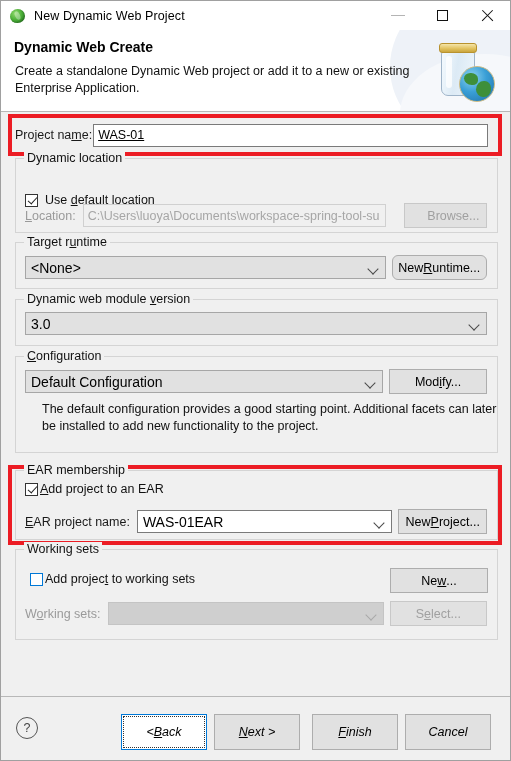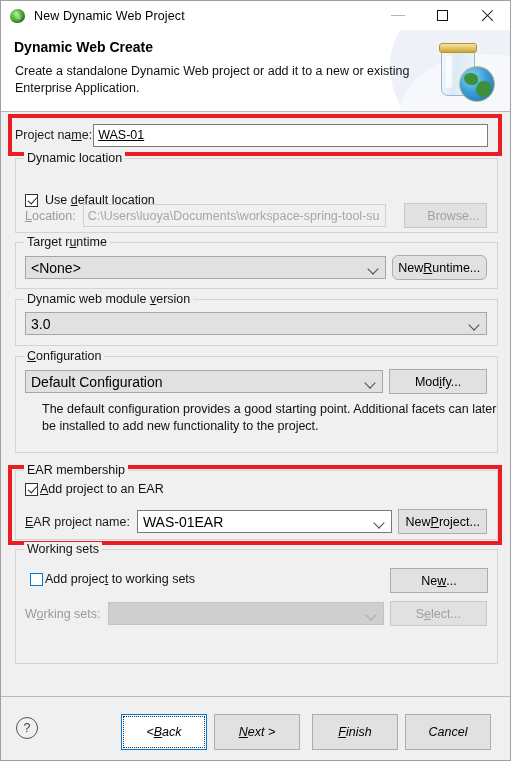--- a/index.html
+++ b/index.html
@@ -192,21 +192,21 @@
     position: absolute; left: 8px; top: -8px;
     background: #f0f0f0; padding: 0 3px;
     font-size: 12.5px; color: #111; white-space: nowrap;
   }
 
   #g-location { left: 14px; top: 46px;  width: 483px; height: 75px; }
   #g-runtime  { left: 14px; top: 130px; width: 483px; height: 47px; }
   #g-module   { left: 14px; top: 187px; width: 483px; height: 47px; }
   #g-config   { left: 14px; top: 244px; width: 483px; height: 97px; }
   #g-ear      { left: 14px; top: 358px; width: 483px; height: 70px; }
-  #g-working  { left: 14px; top: 437px; width: 483px; height: 115px; }
+  #g-working  { left: 14px; top: 437px; width: 483px; height: 91px; }
 
   .chk-row { position: absolute; display: flex; align-items: center; }
   .checkbox {
     width: 13px; height: 13px;
     border: 1px solid #333;
     background: #fff;
     box-sizing: border-box;
     position: relative;
     margin-right: 7px;
     flex: none;

